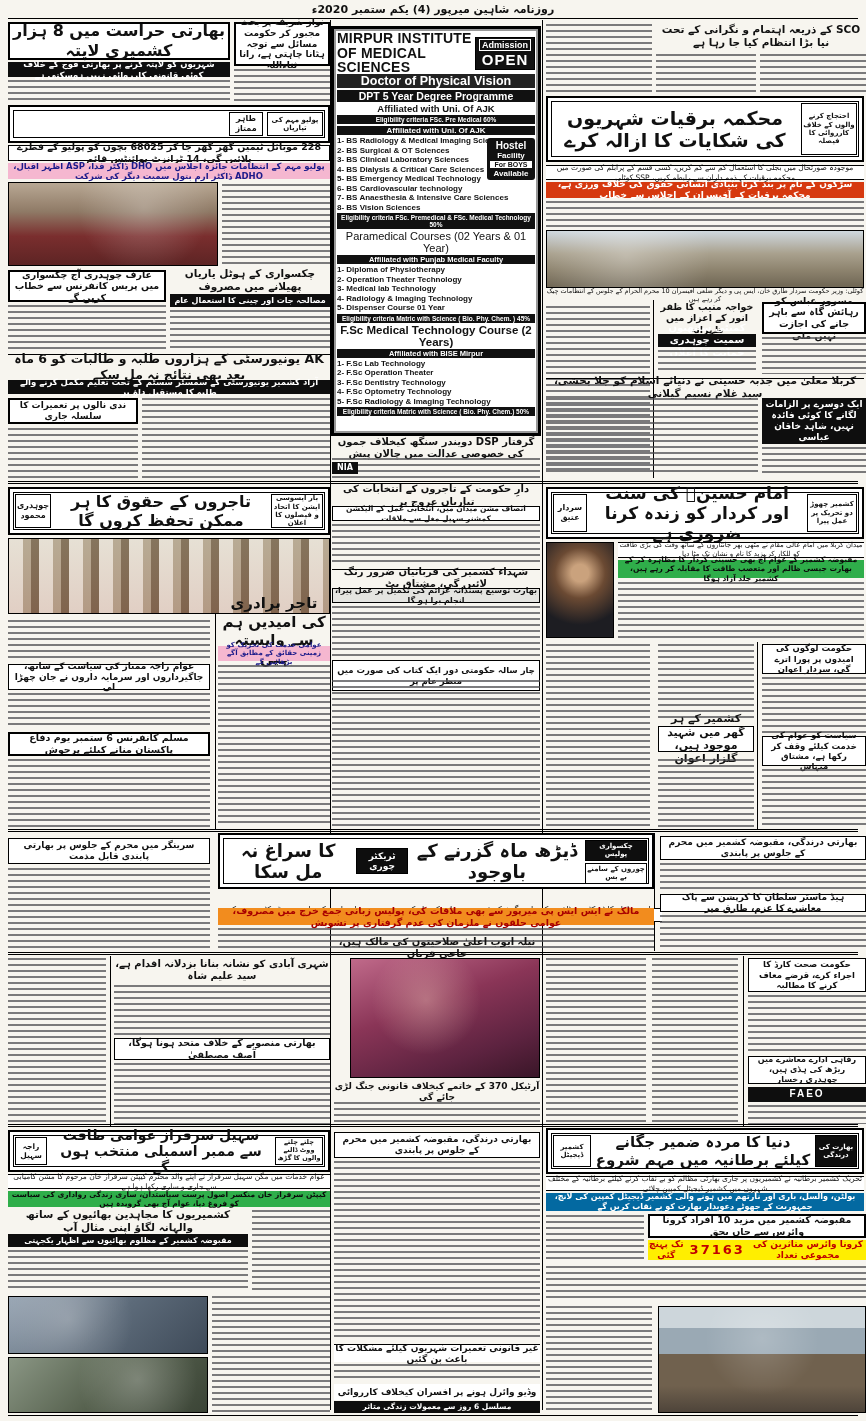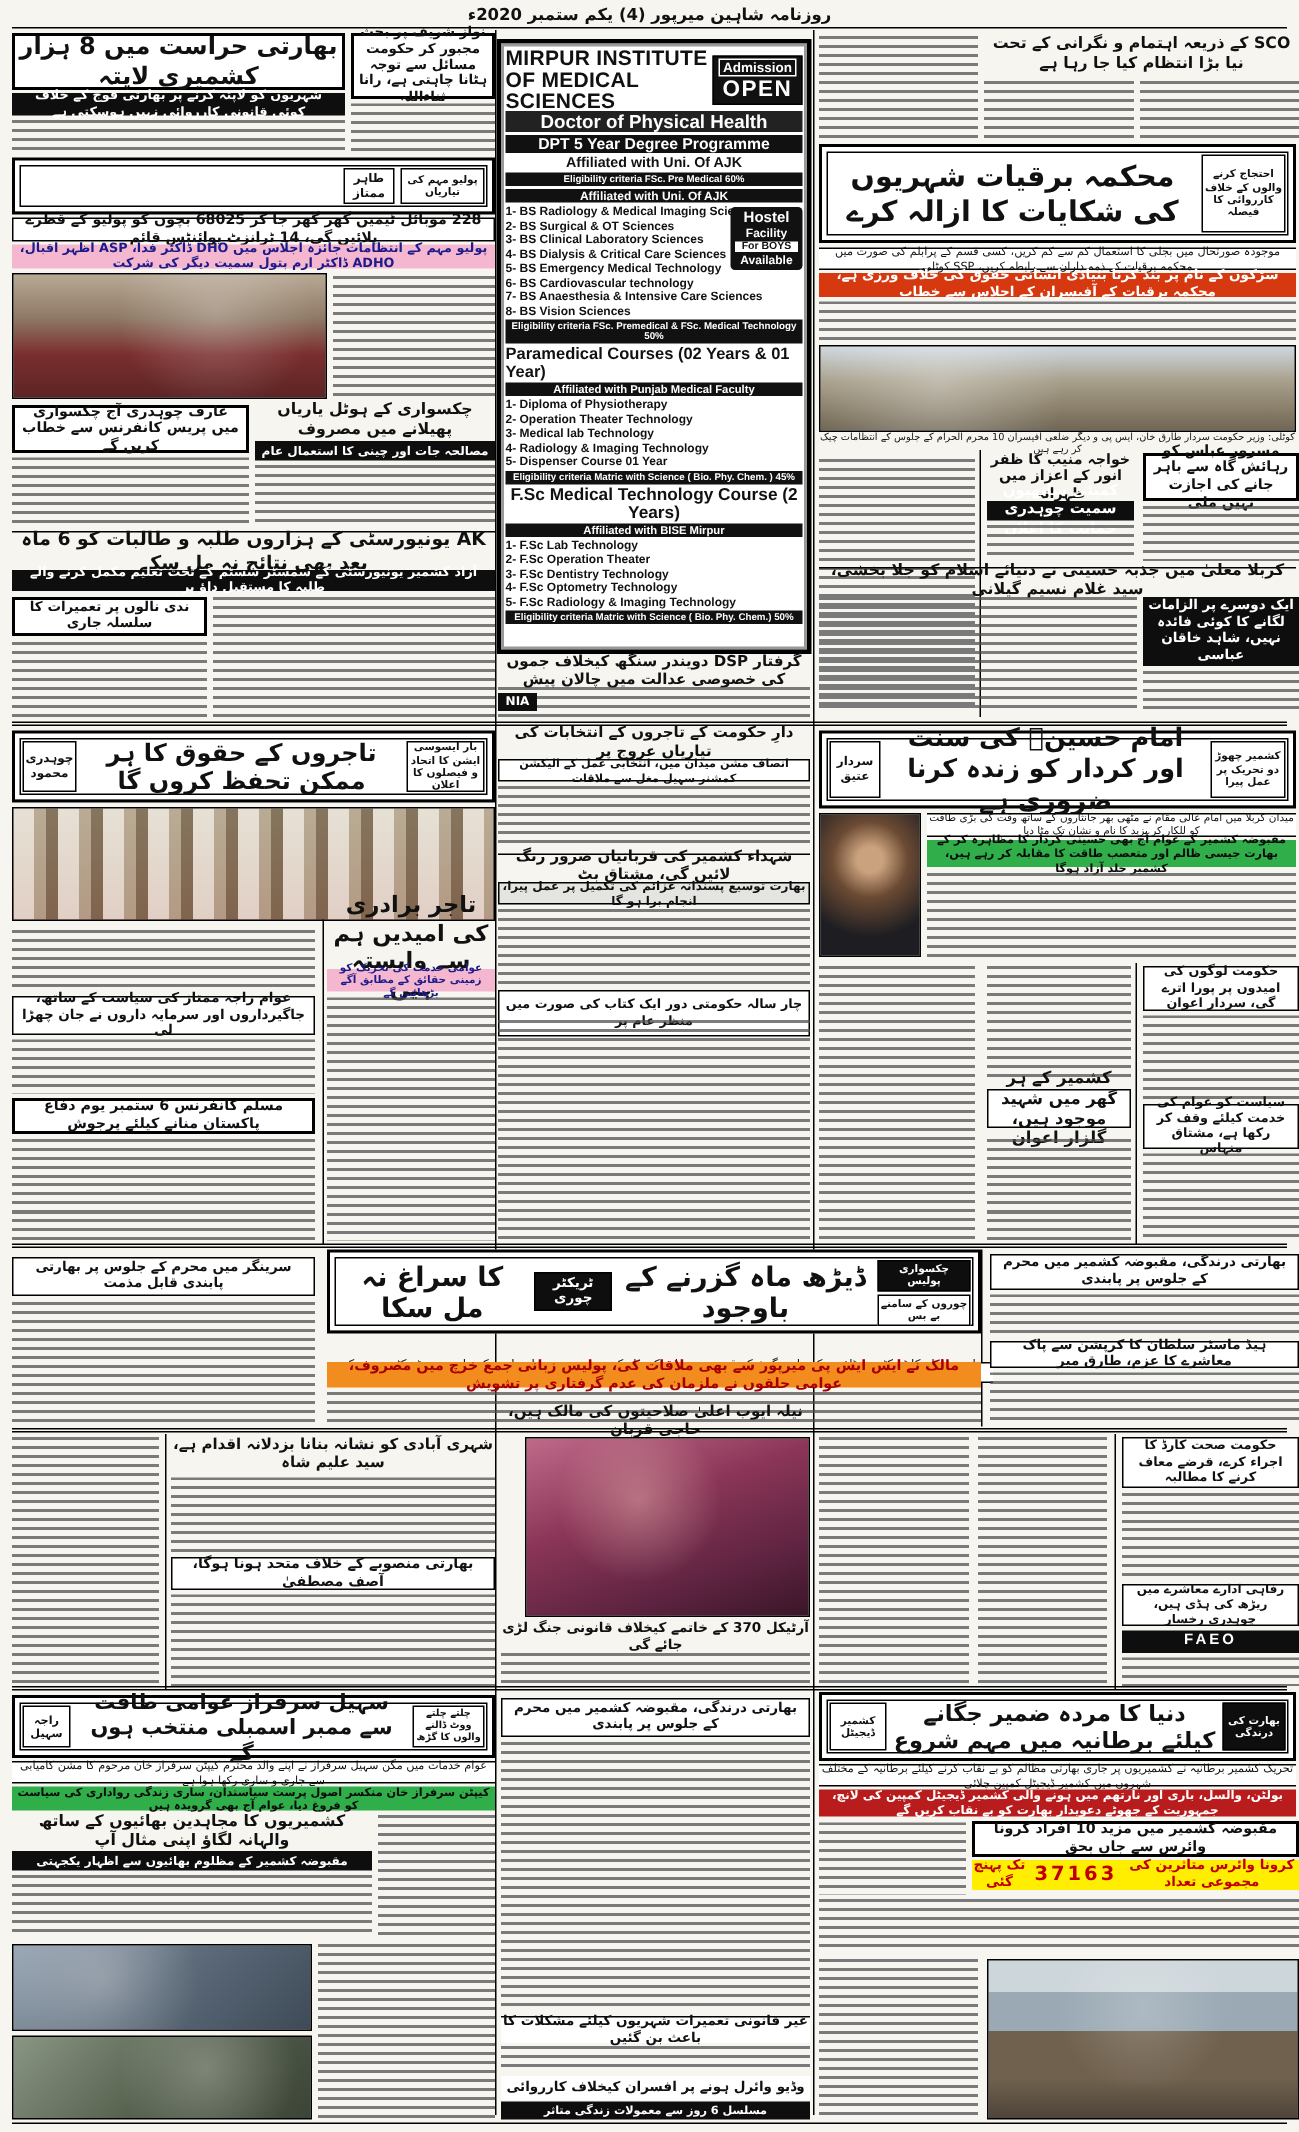--- a/index.html
+++ b/index.html
@@ -9,21 +9,21 @@
   .en{font-family:"Liberation Sans",sans-serif}
   .bx{border:2px solid #000;background:#fff;padding:1px 3px}
   .bx1{border:1px solid #000;background:#fff;padding:1px 3px}
   .bb{background:#0e0e0e;color:#fff;padding:0 3px}
   .grayline{border-top:1px solid #000;border-bottom:1px solid #000;background:#fff}
   .pink{background:#f5b7d0;color:#1b1b8a}
   .green{background:#2fae4a;color:#0a0a0a}
   .redband{background:#d6390f;color:#fff}
   .orange{background:#f28c1e;color:#a80000}
   .yellow{background:#ffee00;color:#c00000}
-  .navy{background:#b91c1c;color:#fff}
+  .navy{background:#0369a1;color:#fff}
   .orn{border:2px solid #000;background:#fff;box-shadow:inset 0 0 0 3px #fff,inset 0 0 0 4px #000;padding:5px;display:flex;align-items:stretch;gap:4px;direction:rtl}
   .orn .main{flex:1;display:flex;align-items:center;justify-content:center;text-align:center;font-weight:700;direction:rtl}
   .chip{border:1px solid #000;background:#fff;font-size:7px;font-weight:700;display:flex;align-items:center;justify-content:center;text-align:center;direction:rtl;line-height:1.2;padding:1px}
   .chipb{background:#0e0e0e;color:#fff;border:1px solid #000}
   .sim{background-image:repeating-linear-gradient(to bottom,#4a4a4e 0 2px,transparent 2px 6px);opacity:.72}
   .ph{border:1px solid #000}
   .vr{background:#000;width:1px}
   .hr{background:#000;height:1px}
   .hr2{height:3px;border-top:1px solid #000;border-bottom:1px solid #000}
   
@@ -82,21 +82,21 @@
 <div class="a sim" style="left:142px;top:398px;width:188px;height:80px"></div>
 
 <div class="a ad en" style="left:331px;top:26px;width:210px;height:410px">
   <div style="display:flex;gap:3px;align-items:center;height:40px">
     <div class="t" style="flex:1">MIRPUR INSTITUTE OF MEDICAL SCIENCES</div>
     <div style="background:#111;color:#fff;border:1px solid #000;padding:1px 3px;text-align:center">
       <div style="font-size:9px;font-weight:700;border:1px solid #fff;padding:0 2px">Admission</div>
       <div style="font-size:15px;font-weight:900;letter-spacing:1px">OPEN</div>
     </div>
   </div>
-  <div class="band" style="font-size:12.5px;background:#222">Doctor of Physical Health</div>
+  <div class="band" style="font-size:12.5px;background:#222">Doctor of Physical Vision</div>
   <div class="band" style="font-size:10.5px">DPT 5 Year Degree Programme</div>
   <div style="font-weight:700;font-size:9.5px;text-align:center">Affiliated with Uni. Of AJK</div>
   <div class="band thin">Eligibility criteria FSc. Pre Medical 60%</div>
   <div class="band" style="font-size:8px">Affiliated with Uni. Of AJK</div>
   <div class="ls" style="position:relative">
     <div class="li"><span>BS Radiology &amp; Medical Imaging Sciences</span></div>
     <div class="li"><span>BS Surgical &amp; OT Sciences</span></div>
     <div class="li"><span>BS Clinical Laboratory Sciences</span></div>
     <div class="li"><span>BS Dialysis &amp; Critical Care Sciences</span></div>
     <div class="li"><span>BS Emergency Medical Technology</span></div>
@@ -104,21 +104,21 @@
     <div class="li"><span>BS Anaesthesia &amp; Intensive Care Sciences</span></div>
     <div class="li"><span>BS Vision Sciences</span></div>
     <div style="position:absolute;right:0;top:2px;width:46px;background:#111;color:#fff;text-align:center;border-radius:3px;padding:2px 1px">
       <div style="font-size:10px;font-weight:900">Hostel</div>
       <div style="font-size:8px;font-weight:700">Facility</div>
       <div style="font-size:7px;font-weight:700;background:#fff;color:#111;margin:1px 2px">For BOYS</div>
       <div style="font-size:8px;font-weight:700">Available</div>
     </div>
   </div>
   <div class="band thin">Eligibility criteria FSc. Premedical &amp; FSc. Medical Technology 50%</div>
-  <div style="font-weight:700;font-size:11px;">Paramedical Courses (02 Years &amp; 01 Year)</div>
+  <div style="font-weight:400;font-size:11px;text-align:center">Paramedical Courses (02 Years &amp; 01 Year)</div>
   <div class="band" style="font-size:7.5px">Affiliated with Punjab Medical Faculty</div>
   <div class="ls">
     <div class="li"><span>Diploma of Physiotherapy</span></div>
     <div class="li"><span>Operation Theater Technology</span></div>
     <div class="li"><span>Medical lab Technology</span></div>
     <div class="li"><span>Radiology &amp; Imaging Technology</span></div>
     <div class="li"><span>Dispenser Course 01 Year</span></div>
   </div>
   <div class="band thin">Eligibility criteria Matric with Science ( Bio. Phy. Chem. ) 45%</div>
   <div style="font-weight:800;font-size:11.5px;text-align:center">F.Sc Medical Technology Course (2 Years)</div>

